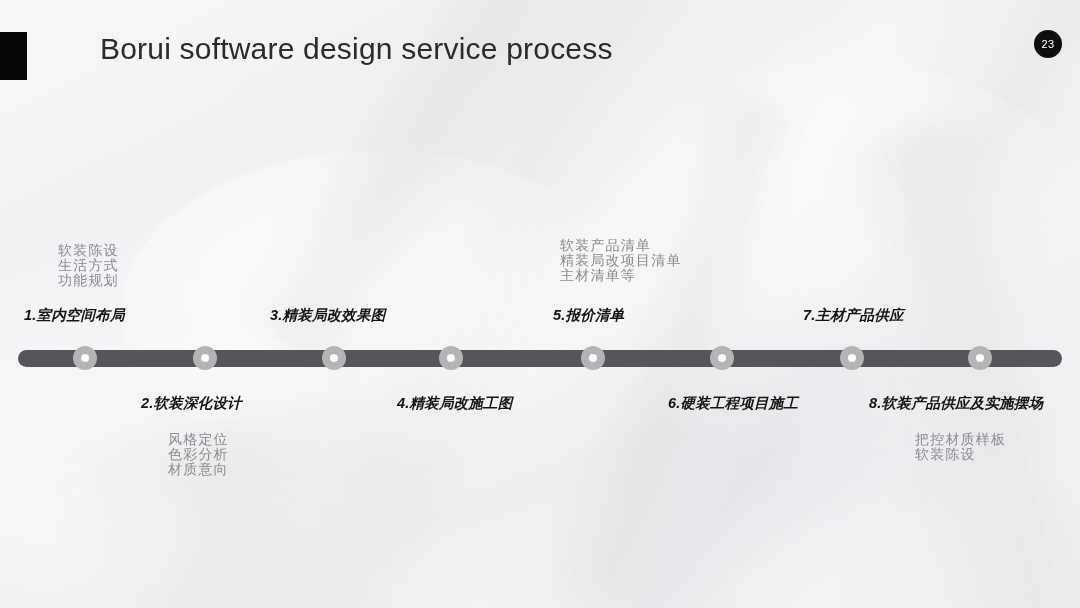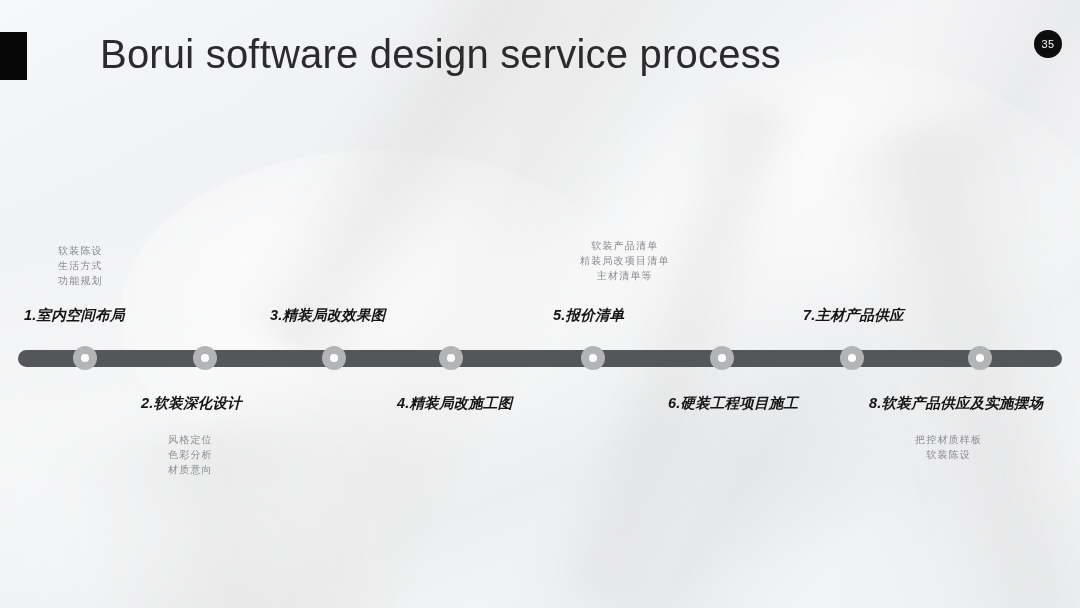--- a/index.html
+++ b/index.html
@@ -57,21 +57,21 @@
     top: 32px;
     width: 27px;
     height: 48px;
     background: #070707;
   }
 
   .title {
     position: absolute;
     left: 100px;
     top: 32px;
-    font-size: 40px;
+    font-size: 30px;
     font-weight: 400;
     letter-spacing: 0.2px;
     color: #2b2b2d;
     white-space: nowrap;
   }
 
   .subtitle {
     position: absolute;
     left: 204px;
     top: 90px;
@@ -134,24 +134,23 @@
     color: #141414;
     white-space: nowrap;
     letter-spacing: 0.2px;
     font-style: italic;
   }
   .step-label.above { top: 306px; }
   .step-label.below { top: 394px; }
 
   .step-sub {
     position: absolute;
-    font-size: 10px;
+    font-size: 14px;
     line-height: 15px;
     color: #8a8b90;
-    text-align: center;
     white-space: nowrap;
     letter-spacing: 1.2px;
   }
 
   .watermark {
     position: absolute;
     right: 20px;
     bottom: 22px;
     font-size: 23px;
     font-weight: 700;
@@ -171,21 +170,21 @@
   <div class="blob b4"></div>
   <div class="fold f1"></div>
   <div class="fold f2"></div>
   <div class="fold f3"></div>
   <div class="fold f4"></div>
 
   <div class="corner-mark"></div>
 
   <div class="title">Borui software design service process</div>
 
-  <div class="page-badge">35</div>
+  <div class="page-badge">23</div>
 
   <div class="timeline-bar"></div>
 
   <div id="timeline-nodes">
       <div class="node" style="left: 85px;">
         <div class="core"></div>
       </div>
       <div class="node" style="left: 205px;">
         <div class="core"></div>
       </div>
@@ -222,21 +221,21 @@
       <div class="step-sub" style="left: 58px; top: 243px;">
         <div>软装陈设</div>
         <div>生活方式</div>
         <div>功能规划</div>
       </div>
       <div class="step-sub" style="left: 168px; top: 432px;">
         <div>风格定位</div>
         <div>色彩分析</div>
         <div>材质意向</div>
       </div>
-      <div class="step-sub" style="left: 580px; top: 238px; font-family: Liberation Serif, serif;">
+      <div class="step-sub" style="left: 560px; top: 238px; font-family: Liberation Serif, serif;">
         <div>软装产品清单</div>
         <div>精装局改项目清单</div>
         <div>主材清单等</div>
       </div>
       <div class="step-sub" style="left: 915px; top: 432px;">
         <div>把控材质样板</div>
         <div>软装陈设</div>
       </div>
     </div>
 

